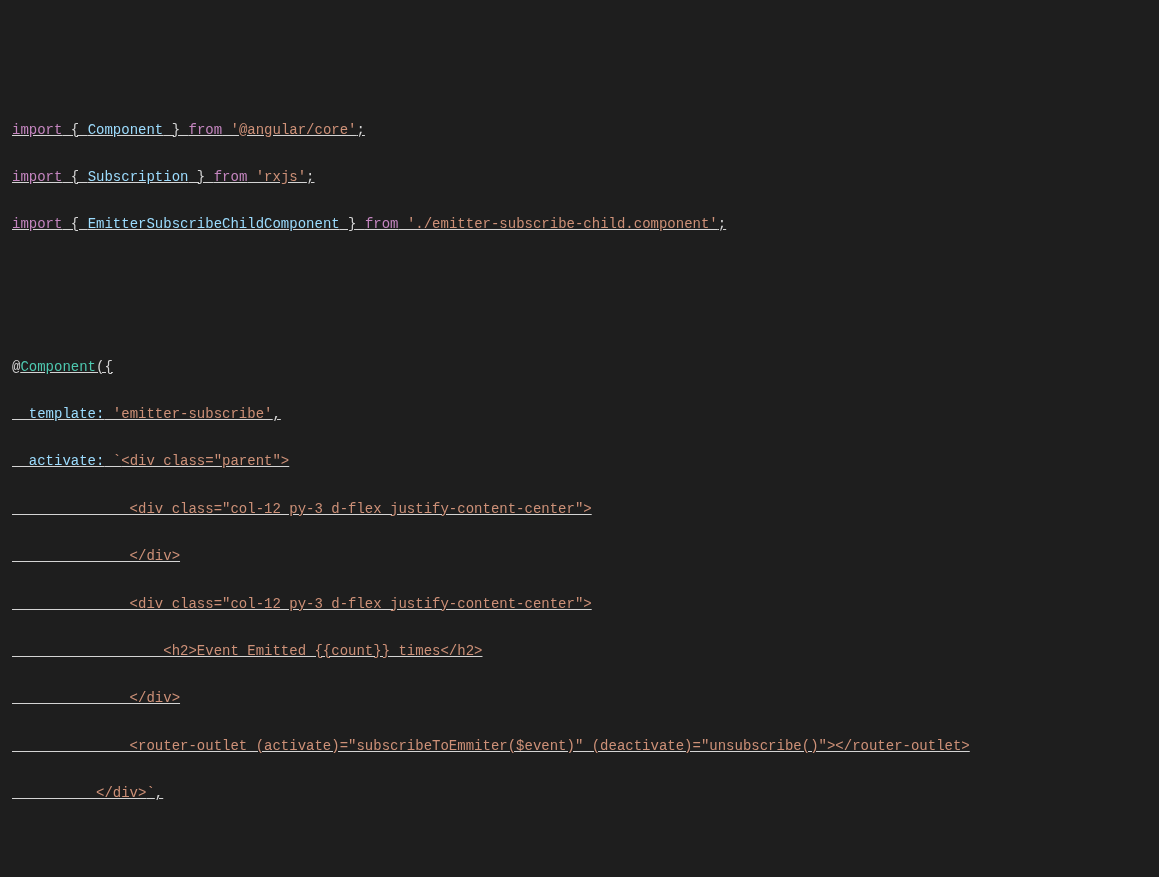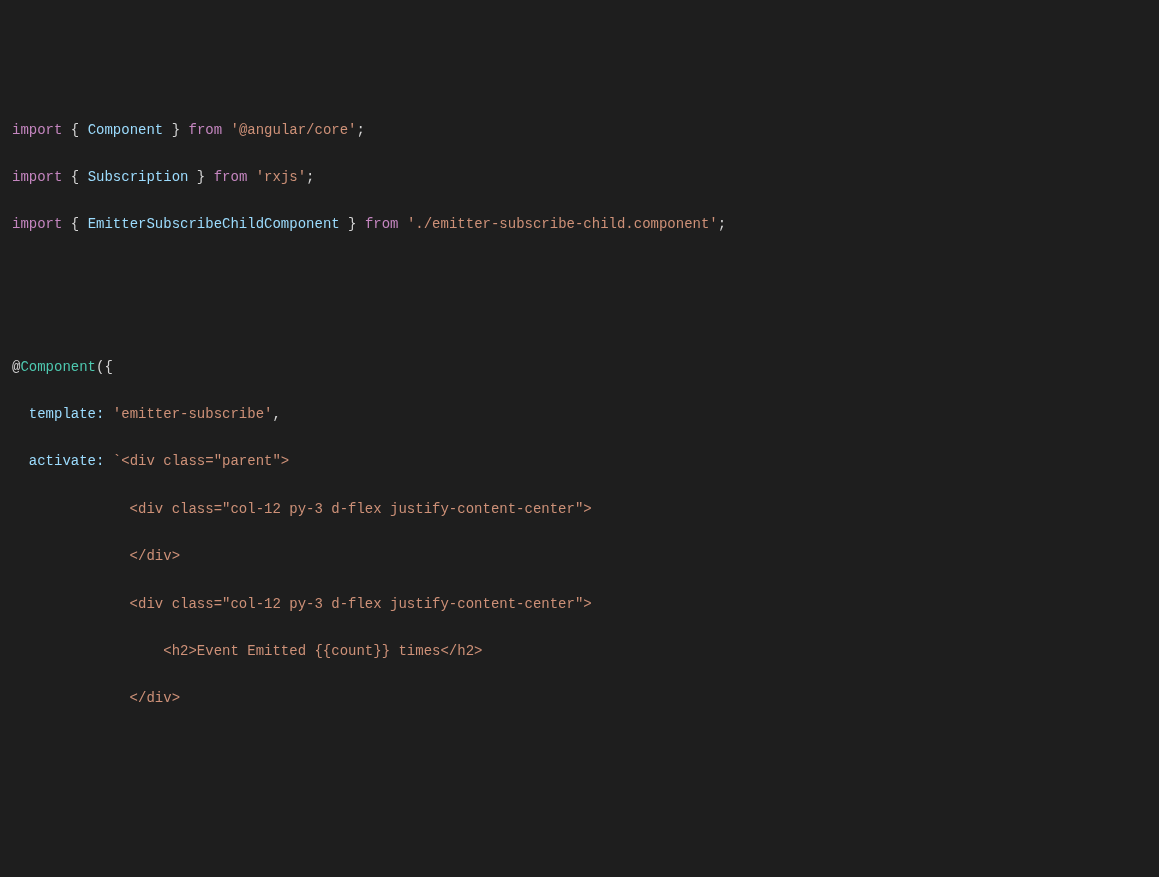--- a/index.html
+++ b/index.html
@@ -13,20 +13,21 @@
     white-space: pre;
     overflow-x: auto;
   }
   .code-container {
     padding: 0 0 10px 0;
   }
   .line {
     display: block;
     padding-left: 12px;
     min-height: 23.7px;
+    text-decoration: underline;
   }
   .kw { color: #c586c0; }
   .id { color: #9cdcfe; }
   .str { color: #ce9178; }
   .dec { color: #4ec9b0; }
   @keyframes blink {
     50% { border-color: transparent; }
   }
 </style>
 </head>
@@ -41,20 +42,22 @@
 <span class="line"></span>
 <span class="line"></span>
 <span class="line"><span>@</span><span class="dec">Component</span><span>({</span></span>
 <span class="line"><span class="id">  template:</span><span class="str"> 'emitter-subscribe'</span><span>,</span></span>
 <span class="line"><span class="id">  activate:</span><span class="str"> `</span><span class="str">&lt;div class="parent"&gt;</span></span>
 <span class="line"><span class="str">              &lt;div class="col-12 py-3 d-flex justify-content-center"&gt;</span></span>
 <span class="line"><span class="str">              &lt;/div&gt;</span></span>
 <span class="line"><span class="str">              &lt;div class="col-12 py-3 d-flex justify-content-center"&gt;</span></span>
 <span class="line"><span class="str">                  &lt;h2&gt;Event Emitted {{count}} times&lt;/h2&gt;</span></span>
 <span class="line"><span class="str">              &lt;/div&gt;</span></span>
+<span class="line"><span class="str">              &lt;router-outlet (activate)="subscribeToEmmiter($event)" (deactivate)="unsubscribe()"&gt;&lt;/router-outlet&gt;</span></span>
+<span class="line"><span class="str">          &lt;/div&gt;</span><span class="str">`</span><span>,</span></span>
 <span class="line"></span>
 
 
 
 
 
 
 
 
 

